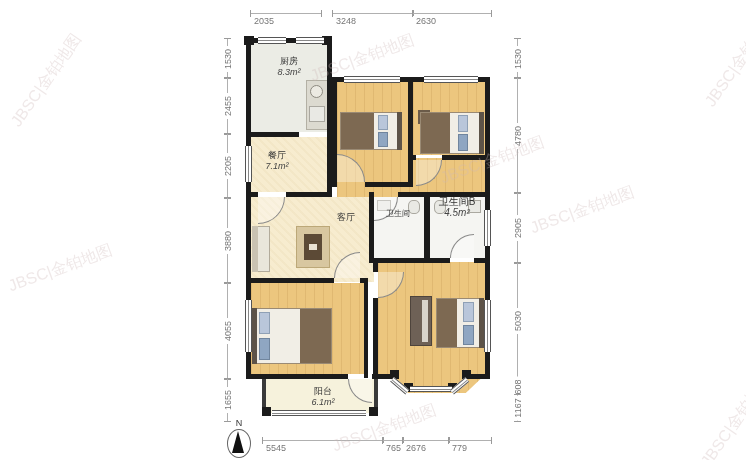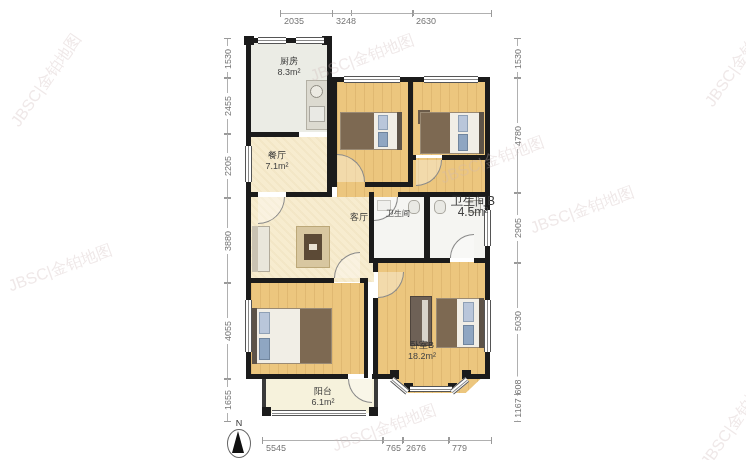--- a/index.html
+++ b/index.html
@@ -36,21 +36,21 @@
   .ward{background:#6e6156;border:1px solid #4e443c;}
   .ward:after{content:"";position:absolute;left:55%;top:6%;bottom:6%;width:32%;background:#d9d4cb;}
   .sofa{background:#e9e6db;border:1px solid #b2ab9b;}
   .rug{background:#d8c7a0;border:1px solid #bca878;}
   .tbl{background:#5c4a36;}
   .ctr{background:#dcdad0;border:1px solid #b3b0a4;}
   .sink{border:1px solid #8d8a80;border-radius:50%;background:#eceae2;}
   .fix{background:#e9e9e4;border:1px solid #aaa8a0;}
   
   .rl{position:absolute;z-index:6;text-align:center;color:#333;font-size:9px;line-height:11px;white-space:nowrap;}
-  .rl .a{color:#444;}
+  .rl .a{color:#444;font-style:italic;}
   
   .dh{position:absolute;height:7px;border-left:1px solid #9a9a9a;border-right:1px solid #9a9a9a;display:flex;align-items:center;justify-content:center;z-index:7;}
   .dh:before{content:"";position:absolute;left:0;right:0;top:3px;height:1px;background:#b0b0b0;}
   .dh span{position:relative;background:#fff;padding:0 3px;font-size:9px;line-height:9px;color:#777;white-space:nowrap;}
   .dv{position:absolute;width:7px;border-top:1px solid #9a9a9a;border-bottom:1px solid #9a9a9a;z-index:7;}
   .dv:before{content:"";position:absolute;top:0;bottom:0;left:3px;width:1px;background:#b0b0b0;}
   .dv span{position:absolute;left:50%;top:50%;transform:translate(-50%,-50%) rotate(-90deg);background:#fff;padding:0 3px;font-size:9px;line-height:9px;color:#777;white-space:nowrap;}
   
   #compass{position:absolute;left:222px;top:420px;width:34px;height:38px;z-index:7;}
   #compass .ring{position:absolute;left:5px;top:9px;width:22px;height:27px;border:1px solid #666;border-radius:50%;}
@@ -176,27 +176,26 @@
   <i class="arc atr" style="left:337px;top:154px;width:28px;height:28px"></i>
   <i class="arc abr" style="left:416px;top:160px;width:26px;height:26px"></i>
   <i class="arc abr" style="left:374px;top:197px;width:24px;height:24px"></i>
   <i class="arc atl" style="left:450px;top:234px;width:24px;height:24px"></i>
   <i class="arc atl" style="left:334px;top:252px;width:26px;height:26px"></i>
   <i class="arc abr" style="left:378px;top:272px;width:26px;height:26px"></i>
   <i class="arc abl" style="left:348px;top:379px;width:24px;height:24px"></i>
 
   <b class="rl" style="left:258px;top:56px;width:62px"><span>厨房</span><br><span class="a">8.3m²</span></b>
   <b class="rl" style="left:245px;top:150px;width:64px"><span>餐厅</span><br><span class="a">7.1m²</span></b>
-  <b class="rl" style="left:337px;top:212px;width:44px"><span>客厅</span></b>
+  <b class="rl" style="left:324px;top:212px;width:44px"><span>客厅</span></b>
   <b class="rl" style="left:372px;top:208px;width:52px;font-size:8px"><span>卫生间</span></b>
-  <b class="rl" style="left:444px;top:196px;width:58px;font-size:12px"><span>卫生间B</span><br><span class="a">4.5m²</span></b>
-  <b class="rl" style="left:390px;top:340px;width:64px"><span>卧室B</span><br><span class="a">18.2m²</span></b>
+  <b class="rl" style="left:428px;top:196px;width:58px;font-size:10px"><span>卫生间B</span><br><span class="a">4.5m²</span></b>
   <b class="rl" style="left:292px;top:386px;width:62px"><span>阳台</span><br><span class="a">6.1m²</span></b>
 
-  <u class="dh" style="left:280px;top:10px;width:70px"><span>2035</span></u>
+  <u class="dh" style="left:250px;top:10px;width:70px"><span>2035</span></u>
   <u class="dh" style="left:332px;top:10px;width:80px"><span>3248</span></u>
   <u class="dh" style="left:412px;top:10px;width:78px"><span>2630</span></u>
 
   <u class="dh" style="left:262px;top:437px;width:120px"><span>5545</span></u>
   <u class="dh" style="left:382px;top:437px;width:20px"><span>765</span></u>
   <u class="dh" style="left:402px;top:437px;width:46px"><span>2676</span></u>
   <u class="dh" style="left:448px;top:437px;width:42px"><span>779</span></u>
 
   <u class="dv" style="left:224px;top:38px;height:39px">
       <span>1530</span>

